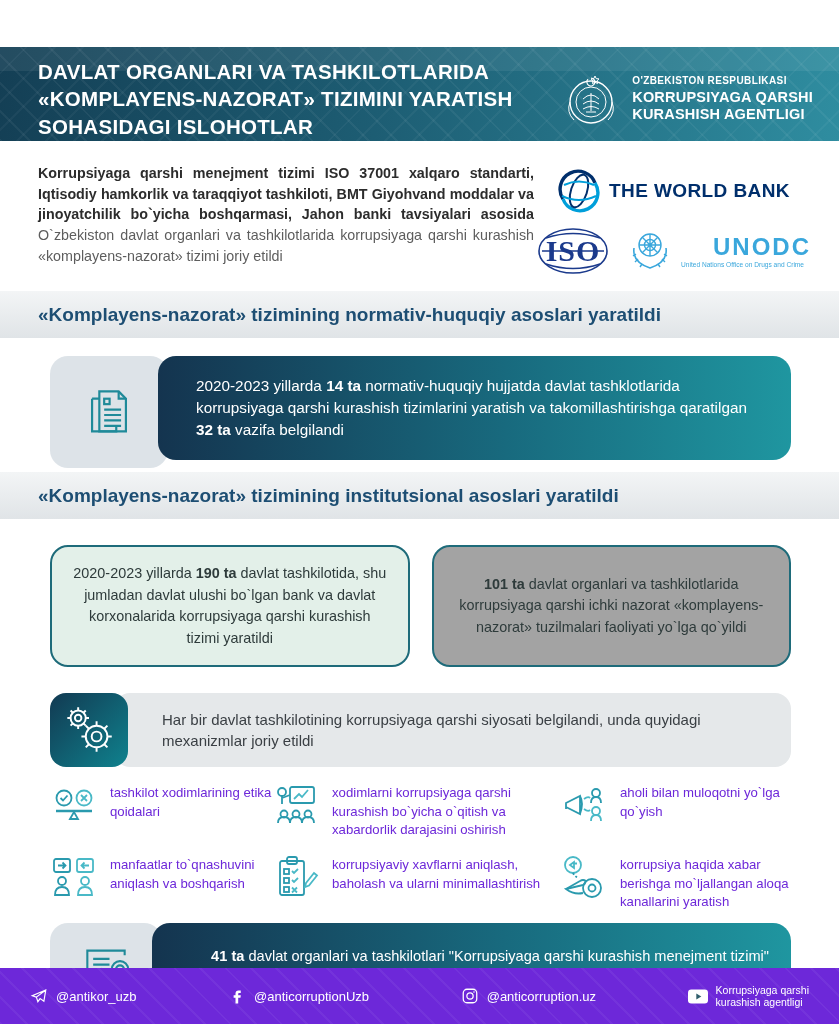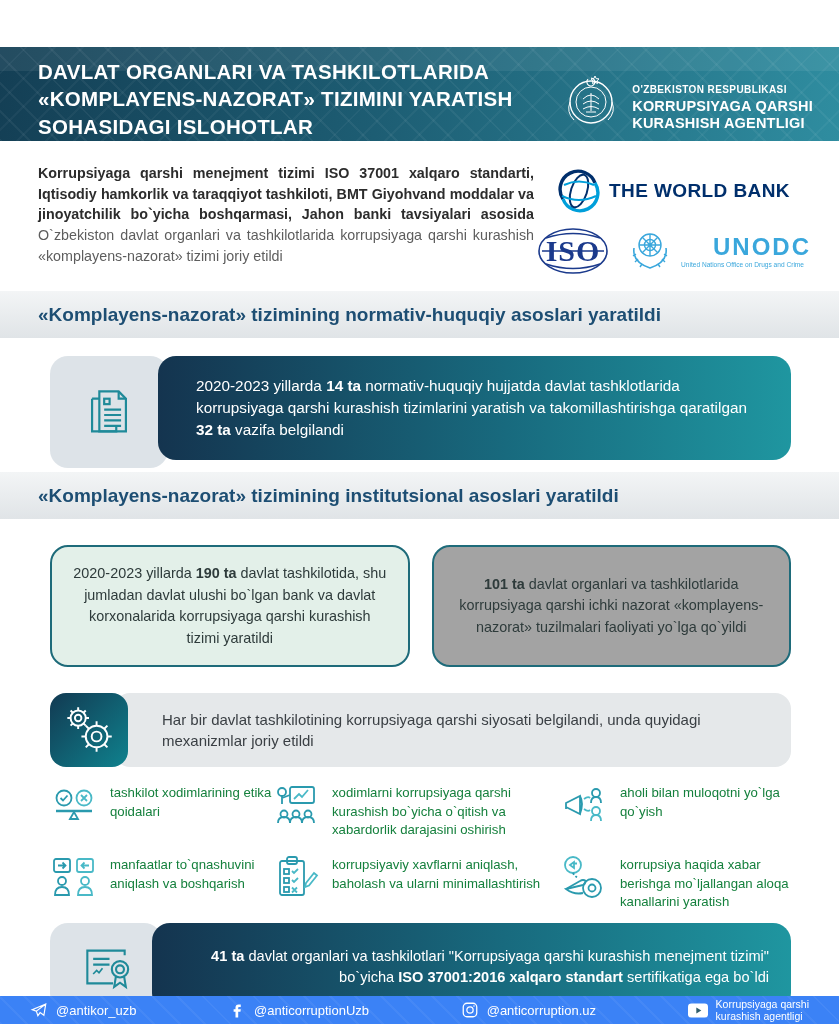--- a/index.html
+++ b/index.html
@@ -22,21 +22,21 @@
     background:
       repeating-linear-gradient(45deg, rgba(255,255,255,.05) 0 2px, transparent 2px 20px),
       repeating-linear-gradient(-45deg, rgba(255,255,255,.04) 0 2px, transparent 2px 20px);
   }
   .header::after {
     content:""; position:absolute; left:0; right:0; top:0; height:24px;
     background:rgba(255,255,255,.07);
   }
   .header-title { position:relative; z-index:1; color:#fff; font-weight:bold;
     font-size:20.5px; line-height:1.33; letter-spacing:.3px; }
-  .agency { position:relative; z-index:1; display:flex; align-items:flex-end; gap:10px; color:#fff; }
+  .agency { position:relative; z-index:1; display:flex; align-items:center; gap:10px; color:#fff; }
   .agency-text { display:flex; flex-direction:column; }
   .agency-country { font-size:10px; font-weight:bold; letter-spacing:.4px; margin-bottom:3px; }
   .agency-name { font-size:14.5px; font-weight:bold; line-height:1.18; letter-spacing:.2px; }
 
   
   .intro { display:flex; padding:22px 26px 0 38px; height:150px; }
   .intro-text { width:496px; font-size:14.3px; line-height:1.45; text-align:justify; color:#5d5d5d; }
   .intro-text b { color:#2c2c2c; }
   .logos { flex:1; display:flex; flex-direction:column; align-items:center; gap:12px; padding-top:6px; }
   .wb-row { display:flex; align-items:center; gap:8px; }
@@ -79,34 +79,34 @@
     display:flex; align-items:center; justify-content:center; }
   .mech-body { position:absolute; left:64px; right:0; top:0; bottom:0;
     background:#e5e8ea; border-radius:16px; display:flex; align-items:center;
     padding-left:48px; padding-right:20px; font-size:15px; color:#3a3f44; line-height:1.42; }
 
   
   .grid { display:grid; grid-template-columns:222px 288px 1fr; row-gap:14px;
     margin:14px 34px 0 50px; }
   .grid-item { display:flex; gap:12px; align-items:flex-start; min-height:58px; }
   .grid-icon { width:48px; height:48px; flex:none; }
-  .grid-label { font-size:13.2px; line-height:1.38; color:#15803d; padding-top:3px; }
+  .grid-label { font-size:13.2px; line-height:1.38; color:#6d28d9; padding-top:3px; }
 
   
   .cert { position:relative; margin:12px 48px 0 50px; height:88px;text-align:right; }
   .cert-tile { position:absolute; left:0; top:0; width:112px; height:88px;
     background:#dde3e8; border-radius:18px; display:flex; align-items:center; justify-content:center; }
   .cert-body { position:absolute; left:102px; right:0; top:0; bottom:0; border-radius:18px;
     background:linear-gradient(90deg,#14344f 0%, #186a7e 55%, #1f96a0 100%);
     color:#fff; display:flex; align-items:center; padding:0 22px 0 34px;
     font-size:14.6px; line-height:1.5; }
 
   
-  .footer { position:absolute; left:0; right:0; bottom:0; height:28px;
-    background:#3b82f6; display:flex; align-items:center; justify-content:space-between;
+  .footer { position:absolute; left:0; right:0; bottom:0; height:56px;
+    background:#6d28d9; display:flex; align-items:center; justify-content:space-between;
     padding:0 30px; color:#fff; }
   .footer::before { content:""; position:absolute; inset:0;
     background:repeating-linear-gradient(45deg, rgba(255,255,255,.05) 0 2px, transparent 2px 18px); }
   .footer-item { position:relative; z-index:1; display:flex; align-items:center; gap:8px;
     font-size:13px; cursor:pointer; }
   .yt-text { font-size:10.5px; line-height:1.18; }
 
   svg { display:block; }
 </style>
 </head>

